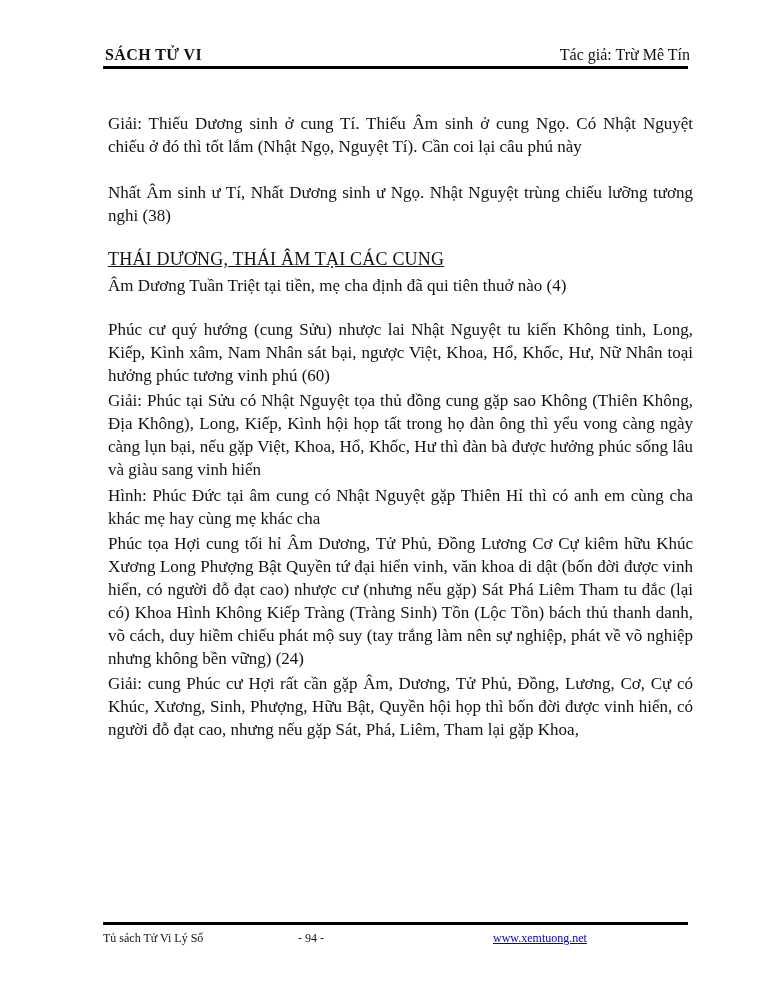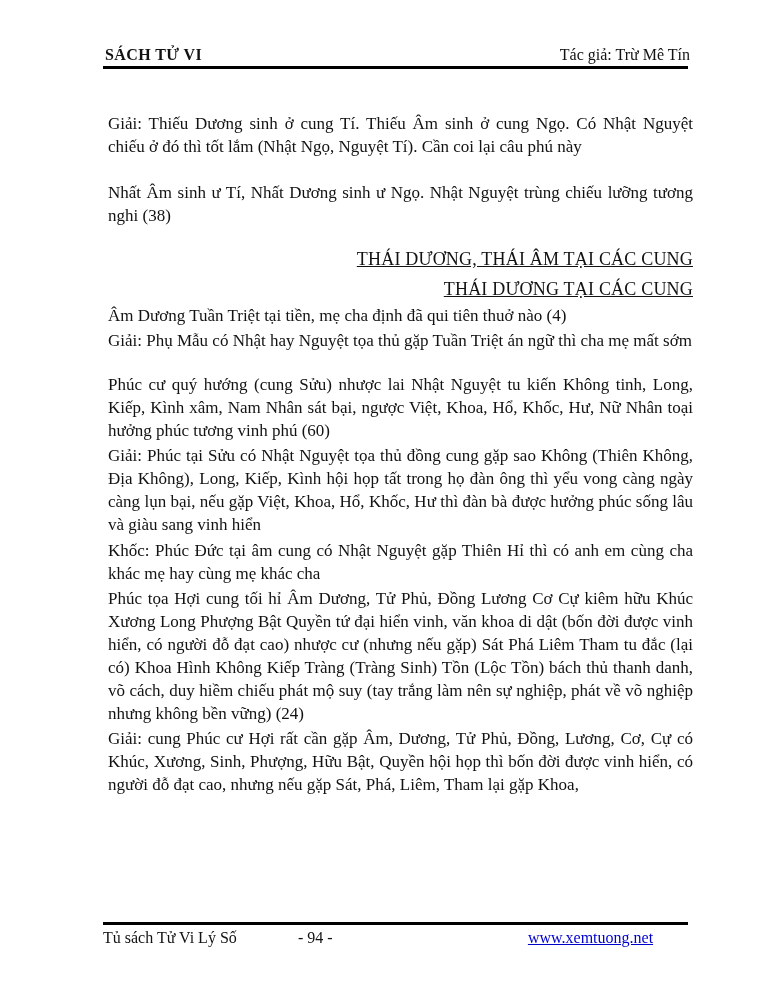--- a/index.html
+++ b/index.html
@@ -27,65 +27,63 @@
   .ftr-rule { top:922px; }
   .content {
     position:absolute; left:108px; width:585px; top:100px;
     font-size:17px; line-height:23px;
     text-align:justify;
     margin-top:12px;
   }
   .content p { margin:0; }
   .content h2 {
     margin:0; font-size:18px; font-weight:normal;
-    line-height:23px; text-align:right;
+    line-height:23px; text-align:left;
     text-decoration:underline;
     letter-spacing:0.2px;
   }
   .mt-blank   { margin-top:23px !important; }  
   .mt-section { margin-top:21px !important; }
   .mt-mid     { margin-top:13px !important; }
   .mt-sm      { margin-top:3px  !important; }
   .mt-xs      { margin-top:2px  !important; }
   .mt-h2      { margin-top:7px  !important; }
   .ftr {
     position:absolute; left:103px; width:585px; top:928px;
     display:flex; align-items:baseline;
-    font-size:16px; line-height:20px;
+    font-size:12px; line-height:20px;
   }
   .ftr-left  { flex:1; text-align:left; }
   .ftr-center{ flex:1; text-align:left; }
-  .ftr-right { flex:1; text-align:center;font-family:Liberation Serif, serif; }
+  .ftr-right { flex:1; text-align:left;font-family:Liberation Serif, serif; }
   .ftr-link  { color:#0000cc; text-decoration:underline; cursor:pointer; }
 </style>
 </head>
 <body>
 
 <div class="page">
 
   <header class="hdr">
     <span class="hdr-left">SÁCH TỬ VI</span>
     <span class="hdr-right">Tác giả: Trừ Mê Tín</span>
   </header>
   <div class="rule hdr-rule"></div>
 
   <main class="content">
     <p>Giải: Thiếu Dương sinh ở cung Tí. Thiếu Âm sinh ở cung Ngọ. Có Nhật Nguyệt chiếu ở đó thì tốt lắm (Nhật Ngọ, Nguyệt Tí). Cần coi lại câu phú này</p>
     <p class="mt-blank">Nhất Âm sinh ư Tí, Nhất Dương sinh ư Ngọ. Nhật Nguyệt trùng chiếu lưỡng tương nghi (38)</p>
 
     <h2 class="mt-section">THÁI DƯƠNG, THÁI ÂM TẠI CÁC CUNG</h2>
-    <h2 class="mt-h2">THÁI DƯƠNG TẠI CÁC CUNG</h2>
 
     <p class="mt-sm">Âm Dương Tuần Triệt tại tiền, mẹ cha định đã qui tiên thuở nào (4)</p>
-    <p class="mt-xs">Giải: Phụ Mẫu có Nhật hay Nguyệt tọa thủ gặp Tuần Triệt án ngữ thì cha mẹ mất sớm</p>
 
     <p class="mt-section">Phúc cư quý hướng (cung Sửu) nhược lai Nhật Nguyệt tu kiến Không tinh, Long, Kiếp, Kình xâm, Nam Nhân sát bại, ngược Việt, Khoa, Hổ, Khốc, Hư, Nữ Nhân toại hưởng phúc tương vinh phú (60)</p>
     <p class="mt-xs">Giải: Phúc tại Sửu có Nhật Nguyệt tọa thủ đồng cung gặp sao Không (Thiên Không, Địa Không), Long, Kiếp, Kình hội họp tất trong họ đàn ông thì yểu vong càng ngày càng lụn bại, nếu gặp Việt, Khoa, Hổ, Khốc, Hư thì đàn bà được hưởng phúc sống lâu và giàu sang vinh hiển</p>
 
-    <p class="mt-sm">Khốc: Phúc Đức tại âm cung có Nhật Nguyệt gặp Thiên Hỉ thì có anh em cùng cha khác mẹ hay cùng mẹ khác cha</p>
+    <p class="mt-sm">Hình: Phúc Đức tại âm cung có Nhật Nguyệt gặp Thiên Hỉ thì có anh em cùng cha khác mẹ hay cùng mẹ khác cha</p>
     <p class="mt-xs">Phúc tọa Hợi cung tối hỉ Âm Dương, Tử Phủ, Đồng Lương Cơ Cự kiêm hữu Khúc Xương Long Phượng Bật Quyền tứ đại hiển vinh, văn khoa di dật (bốn đời được vinh hiển, có người đỗ đạt cao) nhược cư (nhưng nếu gặp) Sát Phá Liêm Tham tu đắc (lại có) Khoa Hình Không Kiếp Tràng (Tràng Sinh) Tồn (Lộc Tồn) bách thủ thanh danh, võ cách, duy hiềm chiếu phát mộ suy (tay trắng làm nên sự nghiệp, phát về võ nghiệp nhưng không bền vững) (24)</p>
     <p class="mt-xs">Giải: cung Phúc cư Hợi rất cần gặp Âm, Dương, Tử Phủ, Đồng, Lương, Cơ, Cự có Khúc, Xương, Sinh, Phượng, Hữu Bật, Quyền hội họp thì bốn đời được vinh hiển, có người đỗ đạt cao, nhưng nếu gặp Sát, Phá, Liêm, Tham lại gặp Khoa,</p>
   </main>
 
   <div class="rule ftr-rule"></div>
   <footer class="ftr">
     <span class="ftr-left">Tủ sách Tử Vi Lý Số</span>
     <span class="ftr-center">- 94 -</span>
     <span class="ftr-right">
       <a class="ftr-link">www.xemtuong.net</a>

